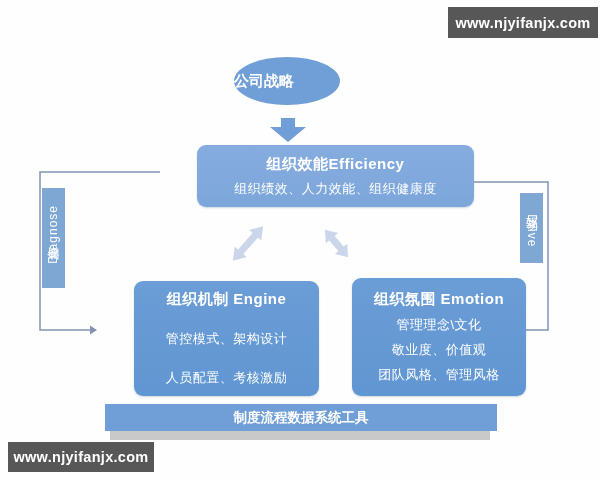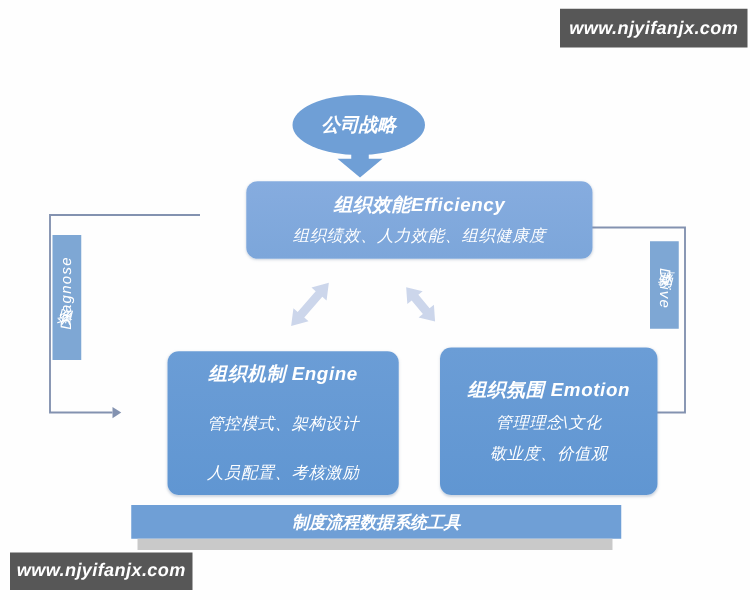--- a/index.html
+++ b/index.html
@@ -1,29 +1,29 @@
 <!DOCTYPE html>
 <html style="--shape-blue: #6f9fd6; --eff-blue: #7ca6da; --deep-blue: #6096d2; --strip-blue: #7ea7d4; --pale-arrow: #ccd6eb; --line: #8392b0; --bar-shadow: #c9c9c9; --banner-bg: #575757; --text-white: #ffffff;"><head>
 <meta charset="utf-8">
 <style>
   html,body{margin:0;padding:0;background:#e9e9e9;}
   .canvas{
     position:relative;width:600px;height:480px;margin:0 auto;background:#fefefe;
-    font-family:"Liberation Sans","DejaVu Sans",sans-serif;overflow:hidden;font-style:italic;
+    font-family:"Liberation Sans","DejaVu Sans",sans-serif;overflow:hidden;
   }
   .abs{position:absolute;}
   .banner{
     background:var(--banner-bg);color:var(--text-white);
     font-size:14.5px;font-weight:bold;letter-spacing:.3px;
     display:flex;align-items:center;justify-content:center;
   }
   .ellipse{
-    left:234px;top:76px;width:106px;height:48px;border-radius:50%;
+    left:234px;top:57px;width:106px;height:48px;border-radius:50%;
     background:var(--shape-blue);color:var(--text-white);
-    display:flex;align-items:center;justify-content:center;
+    display:flex;align-items:center;
     font-size:15px;font-weight:bold;
   }
   .bigbox{
     border-radius:9px;color:var(--text-white);text-align:center;
     display:flex;flex-direction:column;align-items:center;
     box-shadow:0 1px 2px rgba(120,140,170,.35);
     margin-left:37px;
   }
   .efficiency{
     left:160px;top:145px;width:277px;height:62px;
@@ -114,20 +114,21 @@
   <div class="abs bigbox engine">
     <div class="box-title">组织机制 Engine</div>
     <div class="box-line">管控模式、架构设计</div>
     <div class="box-line">人员配置、考核激励</div>
   </div>
 
   <div class="abs bigbox emotion">
     <div class="box-title">组织氛围 Emotion</div>
     <div class="box-line">管理理念\文化</div>
     <div class="box-line">敬业度、价值观</div>
+    <div class="box-line">团队风格、管理风格</div>
   </div>
 
   <div class="abs bar">
     <span>制度</span>
     <span>流程</span>
     <span>数据</span>
     <span>系统</span>
     <span>工具</span>
   </div>
   <div class="abs bar-shadow"></div>

